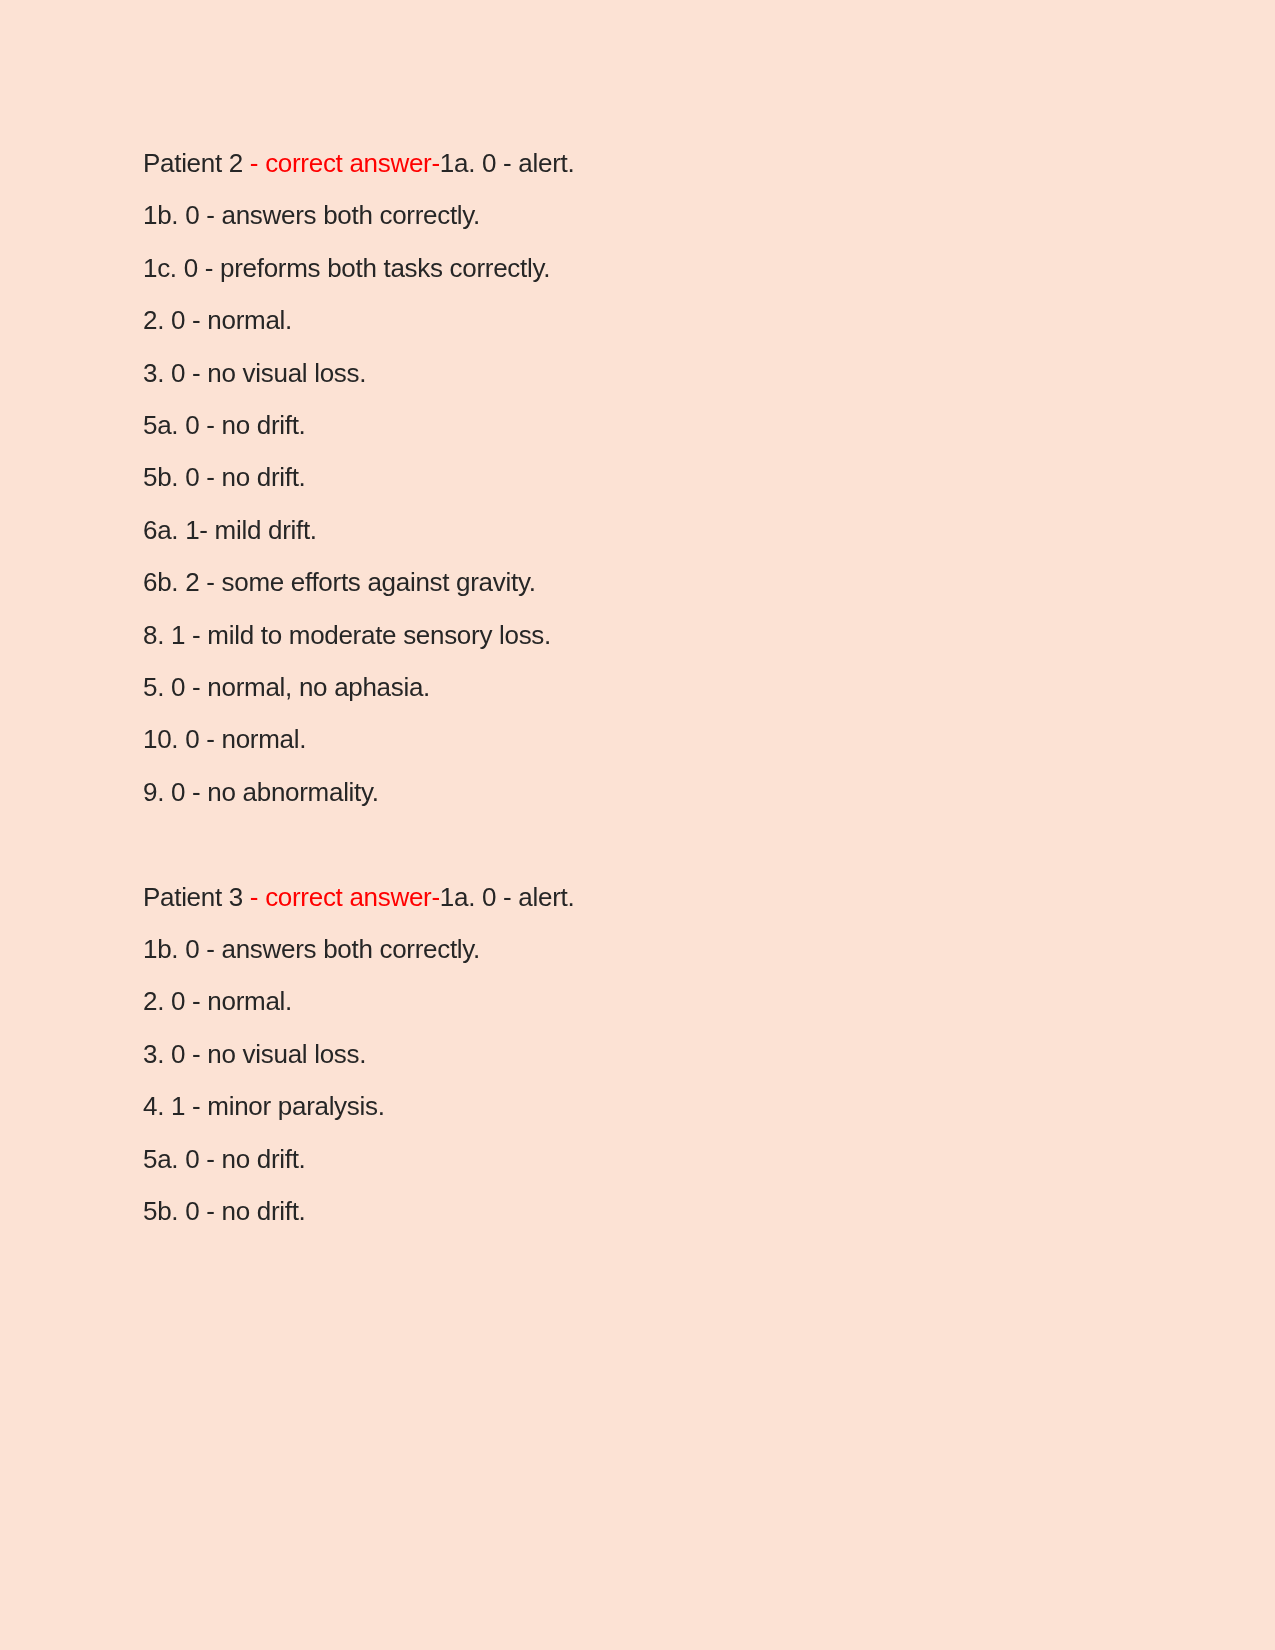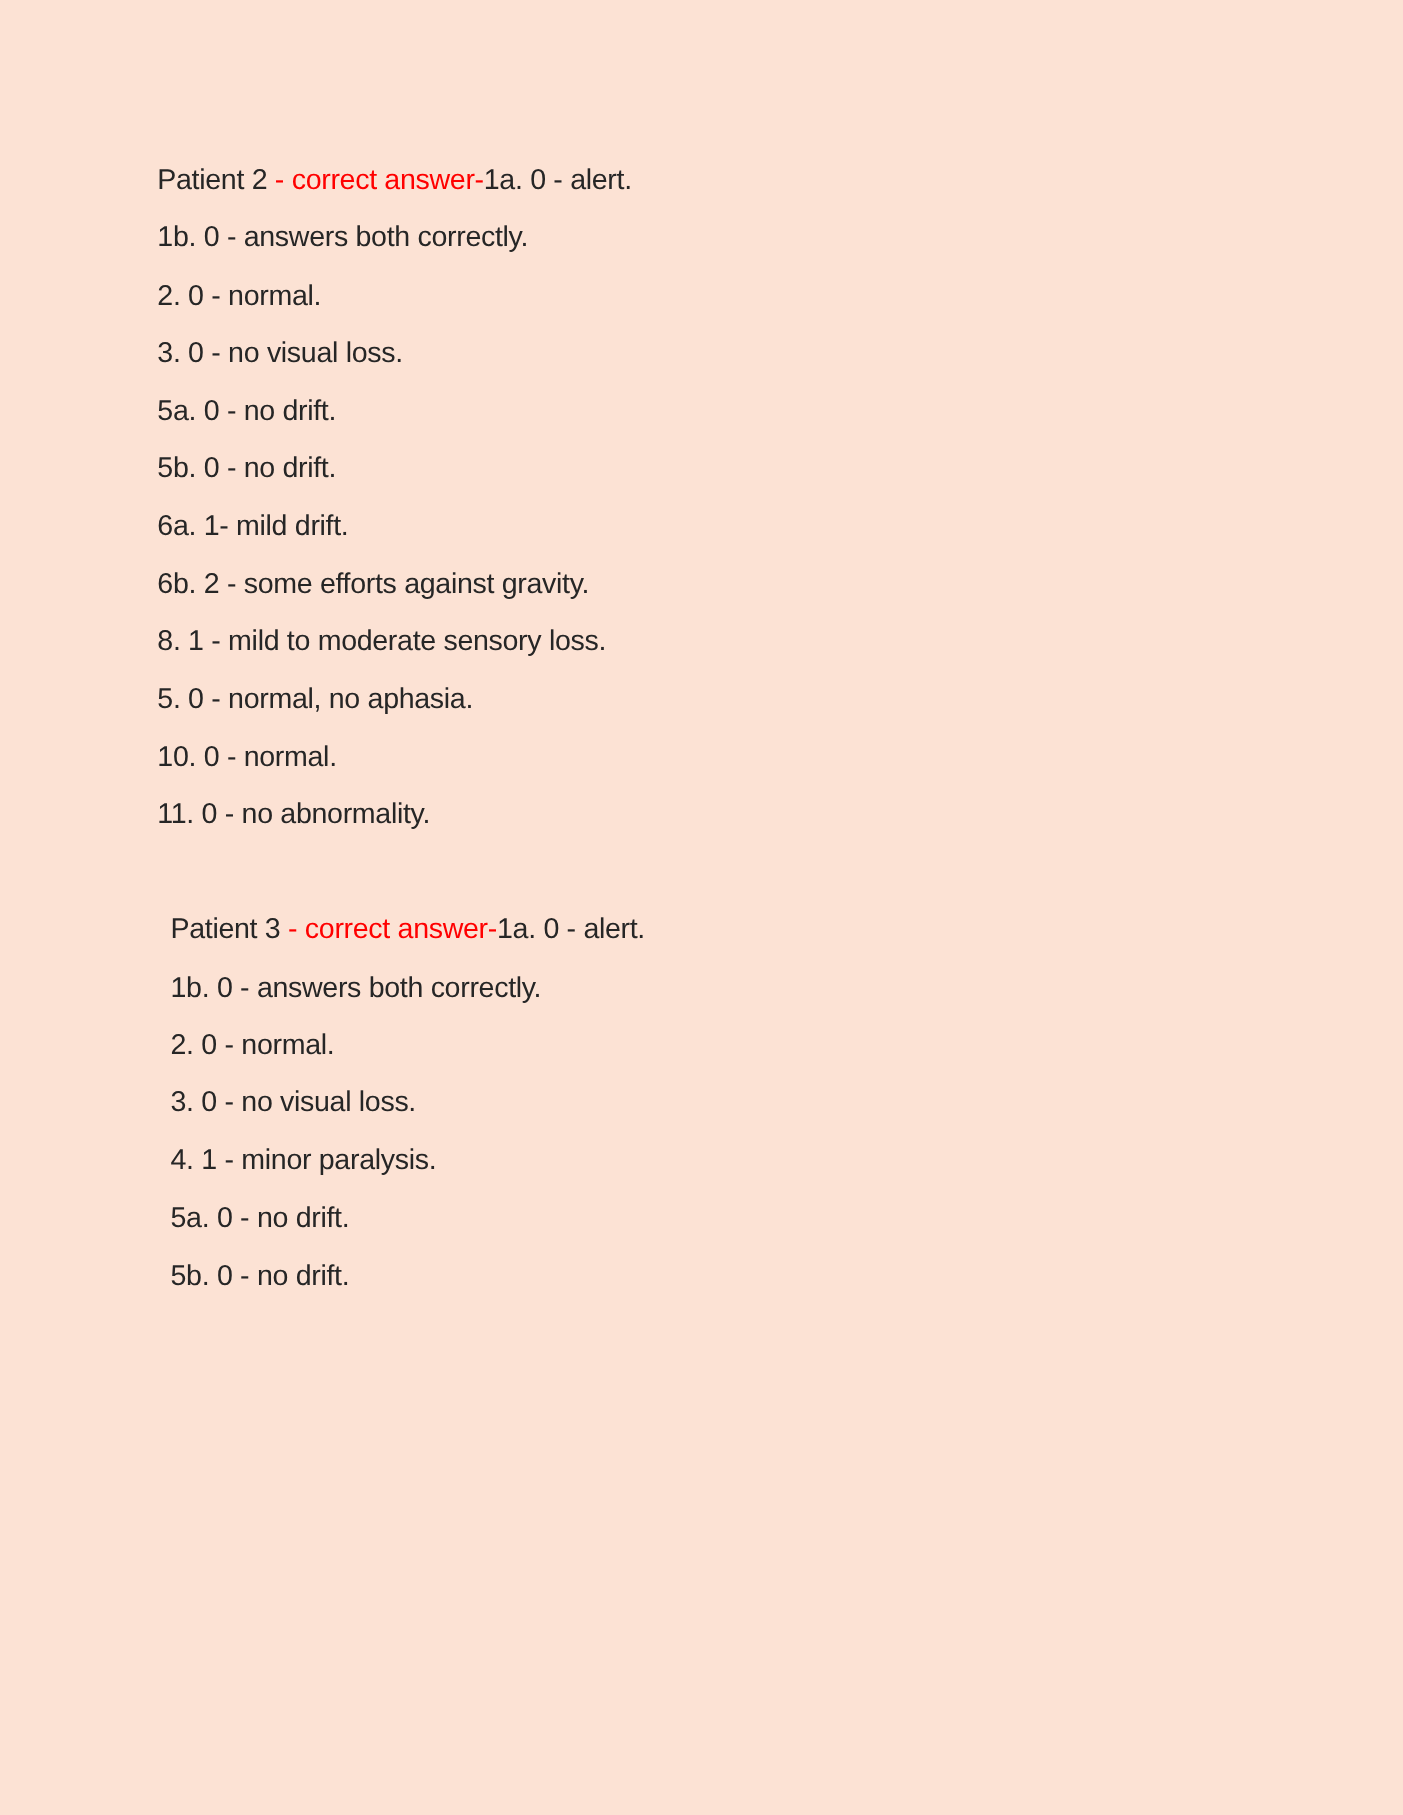--- a/index.html
+++ b/index.html
@@ -22,44 +22,44 @@
   }
   .doc-line {
     margin: 0;
     font-size: 26px;
     line-height: 52.4px;
     letter-spacing: -0.3px;
     white-space: pre-wrap;
   }
   .section-gap {
     margin-top: 52.4px;
-    margin-left: 12px;
   }
   .red-annotation {
     color: #ff0000;
   }
 </style>
 </head>
 <body>
 
 <div class="page">
 
   <div>
     <p class="doc-line"><span>Patient 2 </span><span class="red-annotation">- correct answer-</span><span>1a. 0 - alert.</span></p>
     <p class="doc-line">1b. 0 - answers both correctly.</p>
+    <p class="doc-line">1c. 0 - preforms both tasks correctly.</p>
     <p class="doc-line">2. 0 - normal.</p>
     <p class="doc-line">3. 0 - no visual loss.</p>
     <p class="doc-line">5a. 0 - no drift.</p>
     <p class="doc-line">5b. 0 - no drift.</p>
     <p class="doc-line">6a. 1- mild drift.</p>
     <p class="doc-line">6b. 2 - some efforts against gravity.</p>
     <p class="doc-line">8. 1 - mild to moderate sensory loss.</p>
     <p class="doc-line">5. 0 - normal, no aphasia.</p>
     <p class="doc-line">10. 0 - normal.</p>
-    <p class="doc-line">11. 0 - no abnormality.</p>
+    <p class="doc-line">9. 0 - no abnormality.</p>
   </div>
 
   <div class="section-gap">
     <p class="doc-line"><span>Patient 3 </span><span class="red-annotation">- correct answer-</span><span>1a. 0 - alert.</span></p>
     <p class="doc-line">1b. 0 - answers both correctly.</p>
     <p class="doc-line">2. 0 - normal.</p>
     <p class="doc-line">3. 0 - no visual loss.</p>
     <p class="doc-line">4. 1 - minor paralysis.</p>
     <p class="doc-line">5a. 0 - no drift.</p>
     <p class="doc-line">5b. 0 - no drift.</p>

